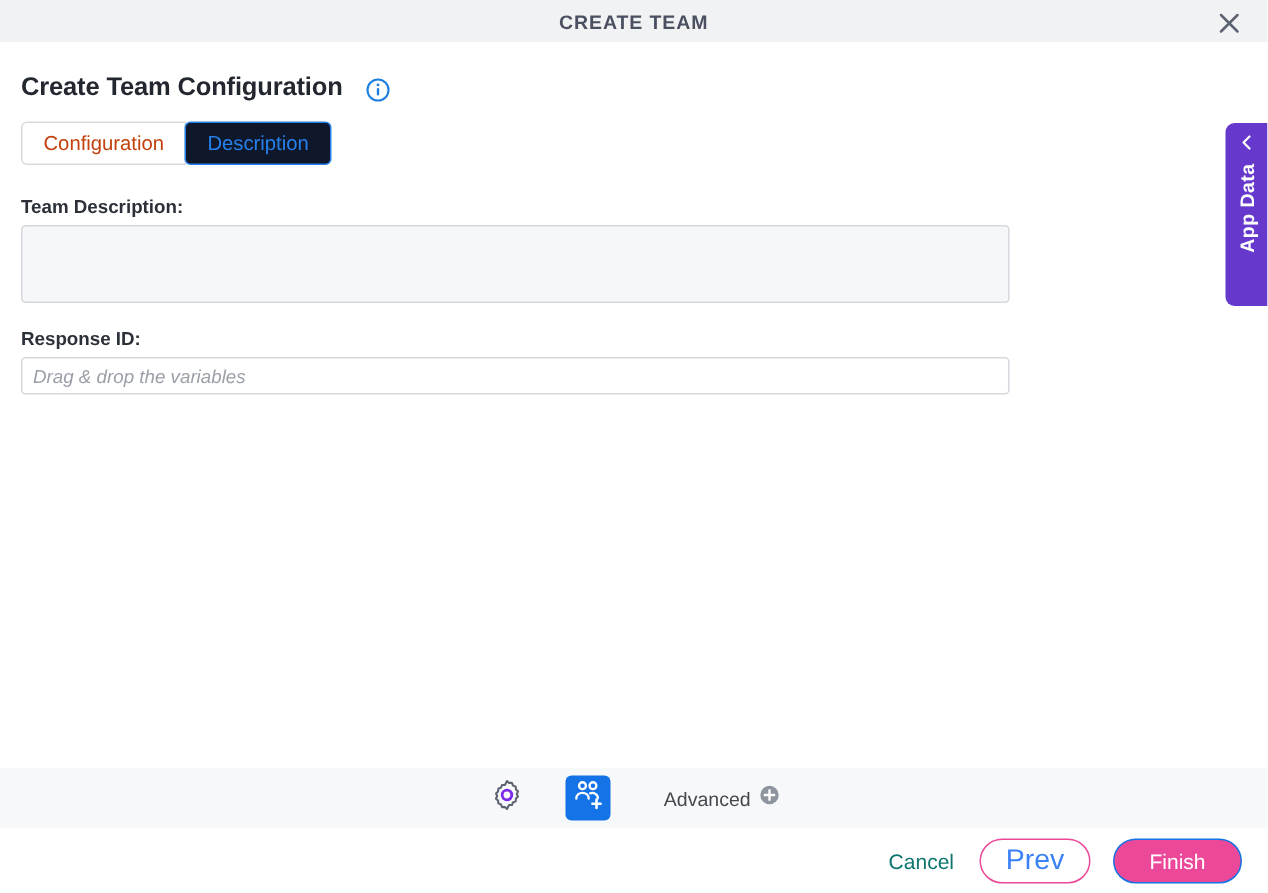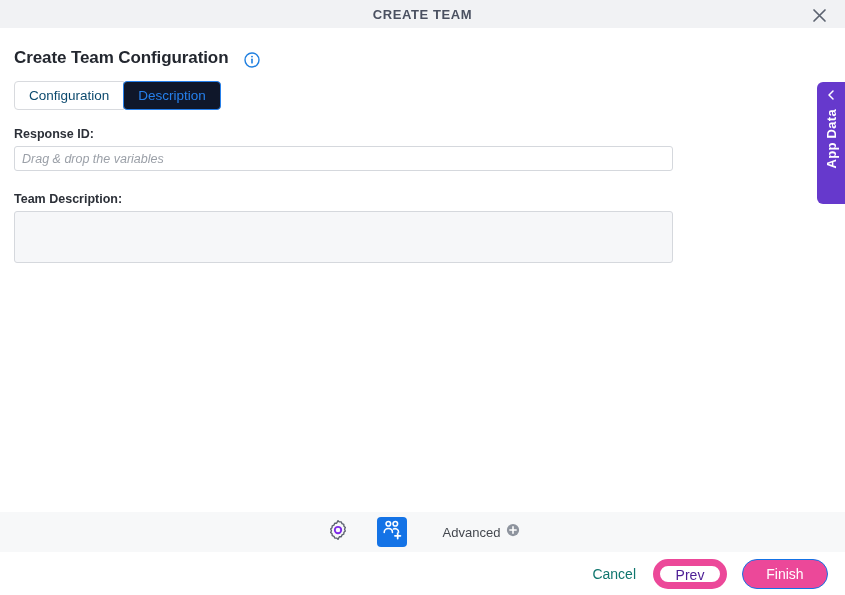--- a/index.html
+++ b/index.html
@@ -87,21 +87,21 @@
   }
   .tab {
     height: 29px;
     padding: 0 14px;
     display: flex;
     align-items: center;
     justify-content: center;
     font-size: 13.5px;
     background: #ffffff;
     border: 1px solid #d8dade;
-    color: #0c4a6e;
+    color: #c2410c;
     cursor: pointer;
     box-sizing: border-box;
   }
   .tab:first-child {
     border-radius: 4px 0 0 4px;
   }
   .tab:last-child {
     border-radius: 0 4px 4px 0;
   }
   .tab.active {
@@ -245,24 +245,24 @@
   .btn-cancel {
     font-size: 14px;
     color: #0f766e;
     background: none;
     border: none;
     cursor: pointer;
     padding: 4px 2px;
     font-family: "Liberation Sans", sans-serif;
   }
   .btn-prev {
-    font-size: 14px;
-    color: #4c1d95;
-    background: #ffffff;
-    border: 7px solid #ec4899;
+    font-size: 19px;
+    color: #3b82f6;
+    background: #ffffff;
+    border: 1px solid #ec4899;
     border-radius: 16px;
     height: 30px;
     min-width: 74px;
     cursor: pointer;
     font-family: "Liberation Sans", sans-serif;
   }
   .btn-finish {
     font-size: 14px;
     color: #ffffff;
     background: #ec4899;
@@ -305,30 +305,30 @@
 
     <div class="tabs">
       <div class="tab">
         <span>Configuration</span>
       </div>
       <div class="tab active">
         <span>Description</span>
       </div>
     </div>
 
+    <div class="field field-desc">
+      <div class="field-label">Team Description:</div>
+      <div class="textarea-box"></div>
+    </div>
+
     <div class="field field-resp">
       <div class="field-label">Response ID:</div>
       <div class="input-box">
         <span class="input-placeholder">Drag &amp; drop the variables</span>
       </div>
-    </div>
-
-    <div class="field field-desc">
-      <div class="field-label">Team Description:</div>
-      <div class="textarea-box"></div>
     </div>
 
     <div class="appdata-tab">
       <span class="appdata-chevron">
         <svg width="12" height="12" viewBox="0 0 12 12">
           <path d="M8 2 L4 6 L8 10" fill="none" stroke="#ffffff" stroke-width="1.5" stroke-linecap="round" stroke-linejoin="round"></path>
         </svg>
       </span>
       <span class="appdata-label">App Data</span>
     </div>

